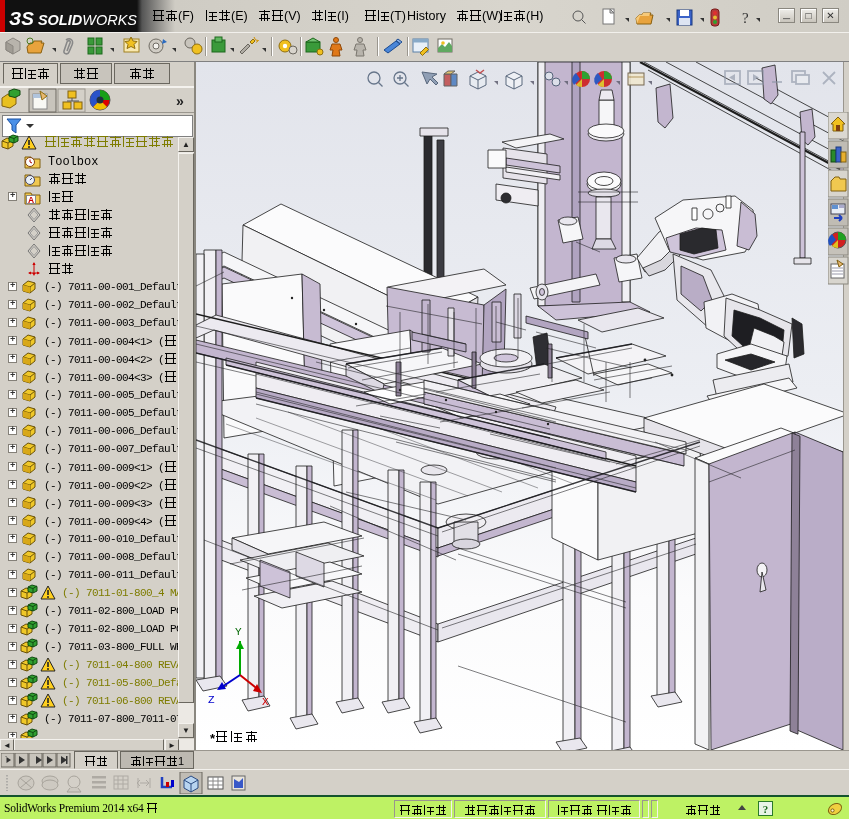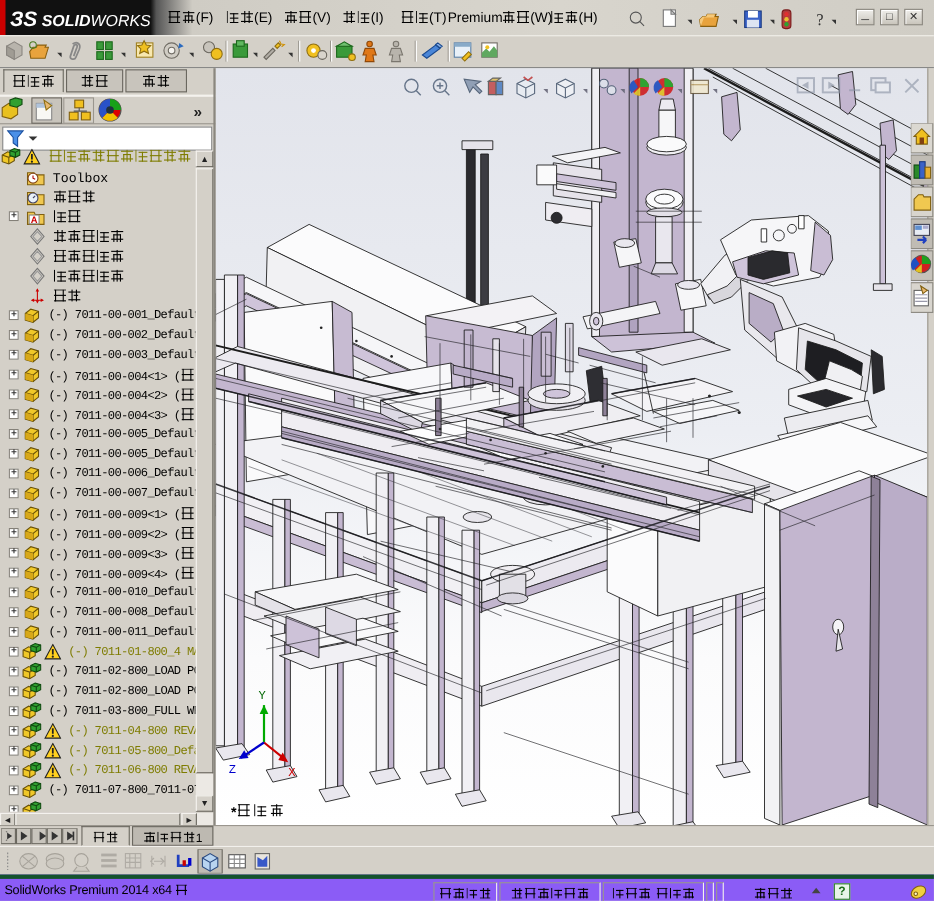--- a/index.html
+++ b/index.html
@@ -62,21 +62,21 @@
 .sbtn{background:#d4d0c8;border:1px solid;border-color:#f4f2ee #6a675f #6a675f #f4f2ee;color:#222;text-align:center}
 
 #vp{left:196px;top:62px;width:647px;height:688px;background:linear-gradient(#e2e4eb,#ecEEf3 48%,#fbfbfc 78%,#fff)}
 #rstrip{left:843px;top:62px;width:6px;height:688px;background:#d4d0c8;border-left:1px solid #9a968e}
 
 #tpane{left:828px;top:112px;width:21px;height:178px}
 
 #btabs{left:0;top:750px;width:849px;height:19px;background:#d4d0c8;border-top:1px solid #9a968e}
 .btab{top:0px;height:18px;font-size:12px;text-align:center;border:1px solid #6a675f;padding-top:2px}
 #btb{left:0;top:769px;width:849px;height:26px;background:#d4d0c8;border-top:1px solid #f2f0ec}
-#sbar{left:0;top:795px;width:849px;height:24px;background:#8b5cf6;border-top:4px solid #14532d;font-family:Liberation Sans, sans-serif;font-size:12.5px}
+#sbar{left:0;top:795px;width:849px;height:24px;background:#bef264;border-top:2px solid #14532d;font-family:Liberation Serif, serif;font-size:12.5px}
 .scell{top:3px;height:18px;border:1px solid;border-color:#9a968e #f4f2ee #f4f2ee #9a968e;font-size:12px;text-align:center;padding-top:2px}
 </style></head>
 <body>
 <div id="app">
 <svg width="0" height="0" style="position:absolute">
       <defs>
  <symbol id="ipart" viewBox="0 0 16 15">
           <path d="M2 6l5-4 7 2v6l-5 4-7-2z" fill="#f0c828" stroke="#6a5208"></path>
           <path d="M2 6l7 2 5-4" fill="none" stroke="#6a5208"></path>
           <path d="M9 8v6" stroke="#6a5208"></path>
@@ -123,21 +123,21 @@
     </svg>
 
 <div id="tbar" class="abs"></div>
 <div id="redbar" class="abs"></div>
 <div id="logo" class="abs"><i style="font-size:19px">ЗS</i> SOLID<span style="font-weight:normal">WORKS</span></div>
 <div class="abs menu" style="left:152px"><b class="z"></b><b class="z2"></b>(F)</div>
 <div class="abs menu" style="left:205px"><b class="z3"></b><b class="z4"></b>(E)</div>
 <div class="abs menu" style="left:258px"><b class="z2"></b><b class="z"></b>(V)</div>
 <div class="abs menu" style="left:311px"><b class="z4"></b><b class="z3"></b>(I)</div>
 <div class="abs menu" style="left:364px"><b class="z"></b><b class="z3"></b>(T)</div>
-<div class="abs menu" style="left:407px">Premium</div>
+<div class="abs menu" style="left:407px">History</div>
 <div class="abs menu" style="left:456px"><b class="z2"></b><b class="z"></b>(W)</div>
 <div class="abs menu" style="left:500px"><b class="z3"></b><b class="z2"></b>(H)</div>
 <div class="abs wbtn" style="left:778px"><span style="position:relative;top:3px">─</span></div>
 <div class="abs wbtn" style="left:800px">□</div>
 <div class="abs wbtn" style="left:822px">✕</div>
 
 <svg class="abs" style="left:570px;top:6px" width="210" height="22" viewBox="0 0 210 22">
  <g stroke="#555" fill="none">
         <circle cx="8" cy="10" r="5"></circle>
         <path d="M11.5 13.5l4 4"></path>

